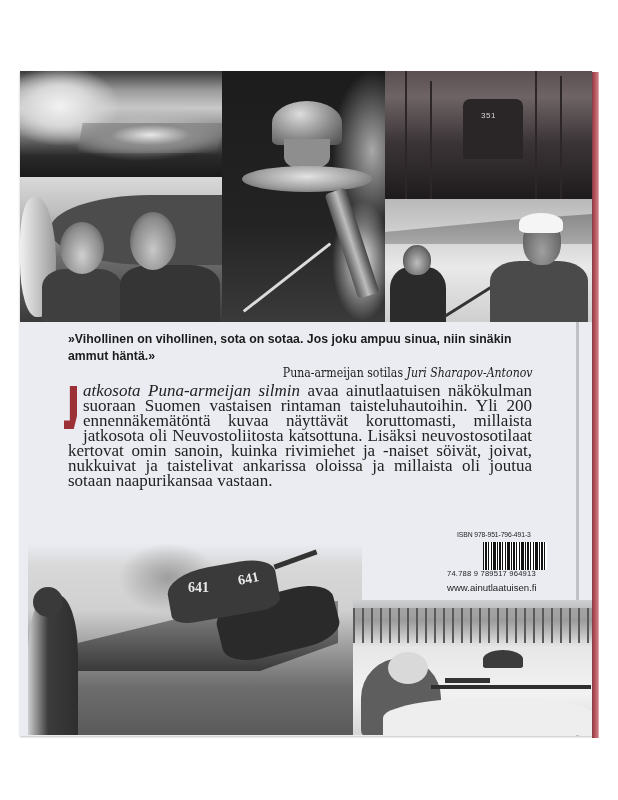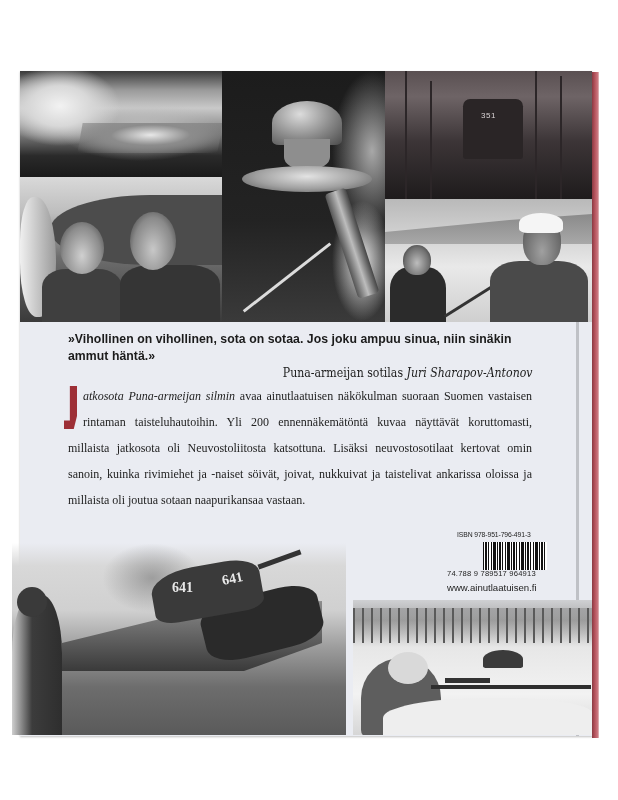--- a/index.html
+++ b/index.html
@@ -164,21 +164,21 @@
   .attribution {
     position: absolute; right: 0; top: 36px;
     font-size: 12.2px; font-family: "DejaVu Serif", serif;
     transform: scaleX(0.9); transform-origin: right top; white-space: nowrap;
   }
   .attribution i { font-style: italic; }
 
   .body-text {
     position: absolute; left: 0; top: 53px; width: 464px;
     font-family: "Liberation Serif", serif;
-    font-size: 12px; line-height: 26px; text-align: justify;
+    font-size: 17px; line-height: 15px; text-align: justify;
     color: #222;
   }
   .dropcap {
     float: left; width: 13px; height: 43px; margin: 3px 6px 0 -4px;
     background: #9d2f36; position: relative;
     clip-path: polygon(30% 0, 100% 0, 100% 70%, 75% 100%, 0 100%, 0 80%, 45% 80%, 45% 0);
   }
   .dropcap-letter {
     position: absolute; width: 1px; height: 1px; overflow: hidden; clip: rect(0 0 0 0);
   }
@@ -195,21 +195,21 @@
     position: absolute; left: 36px; top: 11px; width: 64px; height: 28px;
     background: repeating-linear-gradient(to right,
       #111 0 1px, #fff 1px 2px, #111 2px 4px, #fff 4px 5px, #111 5px 6px, #fff 6px 8px,
       #111 8px 9px, #fff 9px 10px, #111 10px 13px, #fff 13px 14px);
   }
   .barcode-num { position: absolute; left: 0; top: 38px; font-size: 7.6px; white-space: nowrap; letter-spacing: 0.2px; }
   .publisher-url { position: absolute; left: 0; top: 51px; font-size: 9.6px; white-space: nowrap; }
 
   
   .p-tank {
-    left: 12px; top: 543px; width: 334px; height: 192px;
+    left: 28px; top: 543px; width: 334px; height: 192px;
     background: linear-gradient(to bottom, rgba(234,236,242,0) 0%, #d8d8d8 12%, #d0d0d0 35%, #9b9b9b 55%, #6d6d6d 75%, #5a5a5a 100%);
   }
   .p-tank .smoke {
     position: absolute; left: 90px; top: 0; width: 100px; height: 70px;
     background: radial-gradient(ellipse, rgba(120,120,120,0.6) 0%, rgba(200,200,200,0) 70%);
   }
   .p-tank .turret {
     position: absolute; left: 140px; top: 22px; width: 110px; height: 52px;
     background: #3a3a3a; border-radius: 40% 30% 20% 20%;
     transform: rotate(-10deg);

